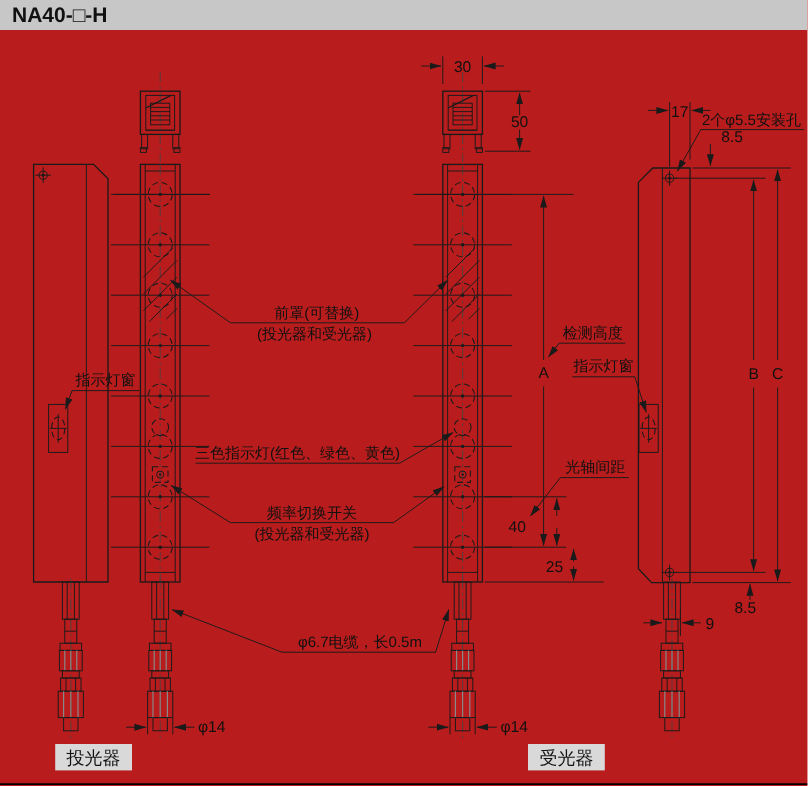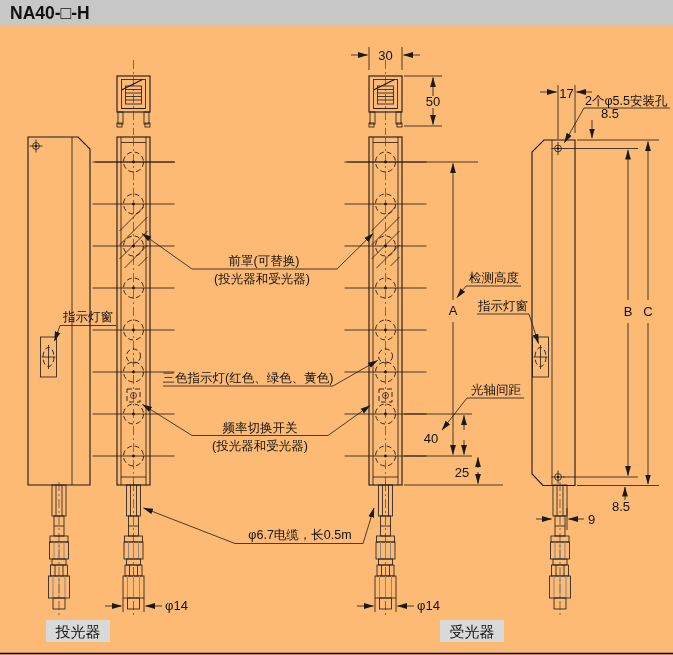--- a/index.html
+++ b/index.html
@@ -1,16 +1,16 @@
 <!DOCTYPE html>
 <html><head>
 <meta charset="utf-8">
 <style>
   html,body{margin:0;padding:0;background:#fff;}
-  .stage{position:relative;width:673px;height:655px;background:#fdba74;overflow:hidden;
+  .stage{position:relative;width:673px;height:655px;background:#b91c1c;overflow:hidden;
          font-family:"Liberation Sans","DejaVu Sans",sans-serif;}
   svg{display:block;}
   text{font-family:"Liberation Sans","DejaVu Sans",sans-serif;fill:#111;}
   .title-t{font-size:17.5px;font-weight:bold;}
   .lbl{font-size:12.5px;}
   .dim{font-size:13px;}
   .cap{font-size:15px;}
   .thin{stroke:#1a1a1a;stroke-width:0.8;fill:none;}
   .med{stroke:#1a1a1a;stroke-width:1.1;fill:none;}
   .cl{stroke:#444;stroke-width:0.7;fill:none;stroke-dasharray:9 3 2 3;}

